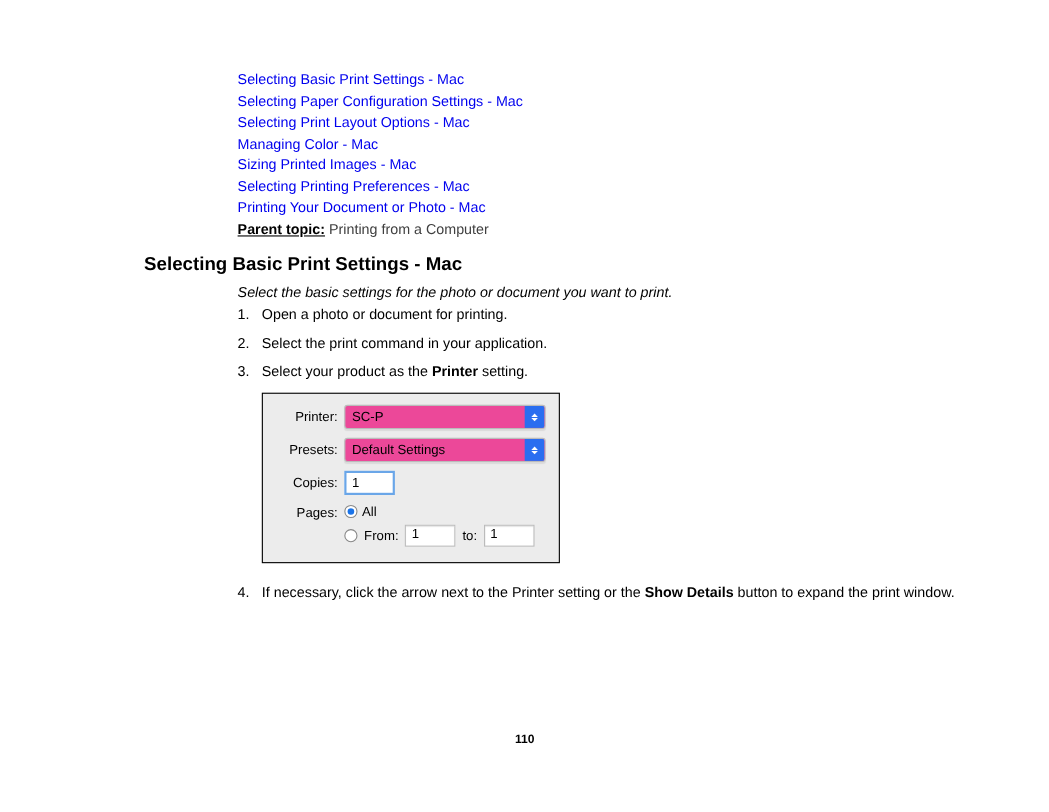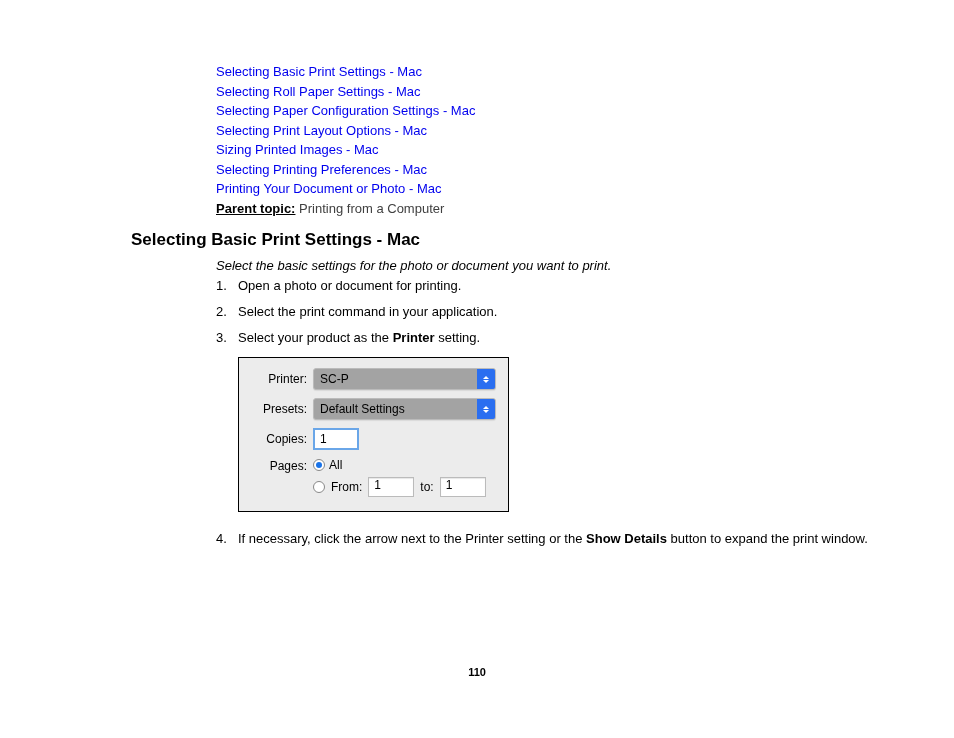--- a/index.html
+++ b/index.html
@@ -99,21 +99,21 @@
     .dialog-label {
       width: 56px;
       text-align: right;
       margin-right: 6px;
       font-size: 12px;
     }
     .select {
       display: flex;
       flex: 1;
       align-items: center;
-      background: #a3a3a3;
+      background: #ec4899;
       border: 1px solid #bbb;
       border-radius: 3px;
       height: 22px;
       overflow: hidden;
       box-shadow: 0 1px 1px rgba(0,0,0,0.08);
     }
     .select-text {
       flex: 1;
       padding: 0 6px;
       font-size: 12px;
@@ -206,23 +206,23 @@
       font-size: 11px;
       font-weight: bold;
     }
   </style>
 </head>
 <body>
 
 <div class="content">
   <div class="links-list">
     <a class="link">Selecting Basic Print Settings - Mac</a>
-    <a class="link">Selecting Roll Paper Settings - Mac</a>
     <a class="link">Selecting Paper Configuration Settings - Mac</a>
     <a class="link">Selecting Print Layout Options - Mac</a>
+    <a class="link">Managing Color - Mac</a>
     <a class="link">Sizing Printed Images - Mac</a>
     <a class="link">Selecting Printing Preferences - Mac</a>
     <a class="link">Printing Your Document or Photo - Mac</a>
   </div>
 
   <div class="parent-topic">
     <span class="parent-topic-label">Parent topic:</span>
     <span class="parent-topic-link">Printing from a Computer</span>
   </div>
 

